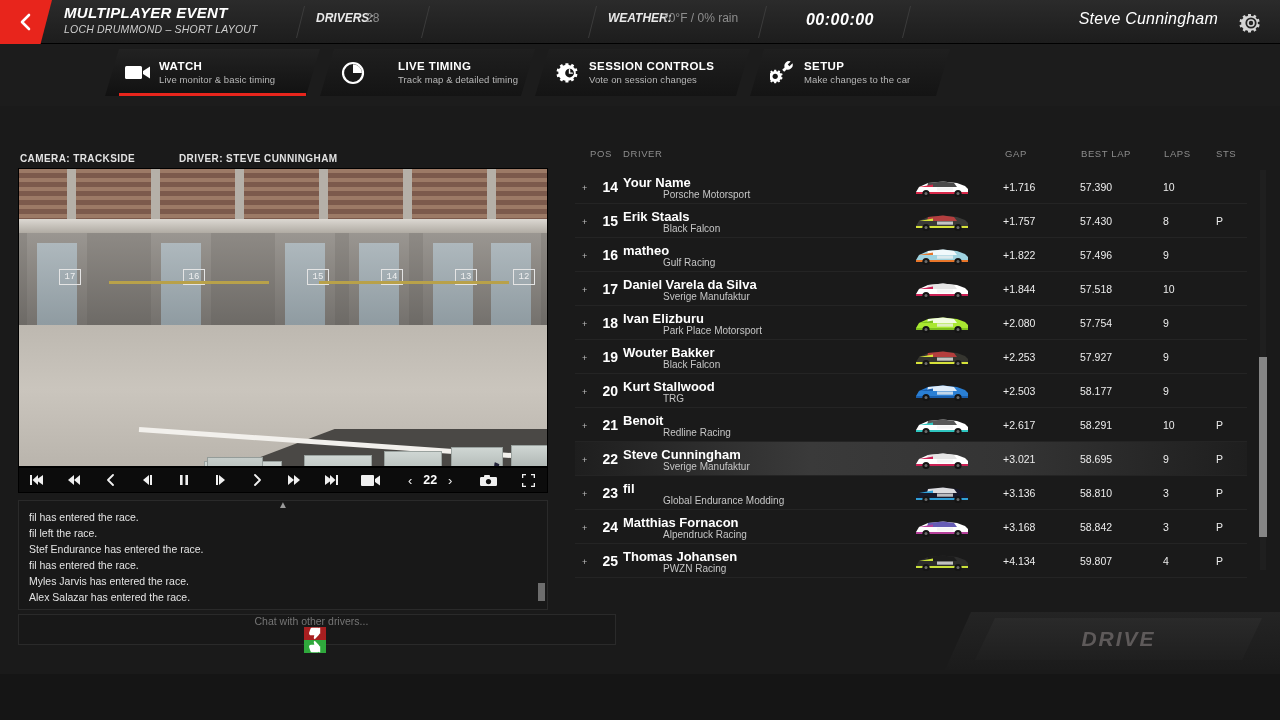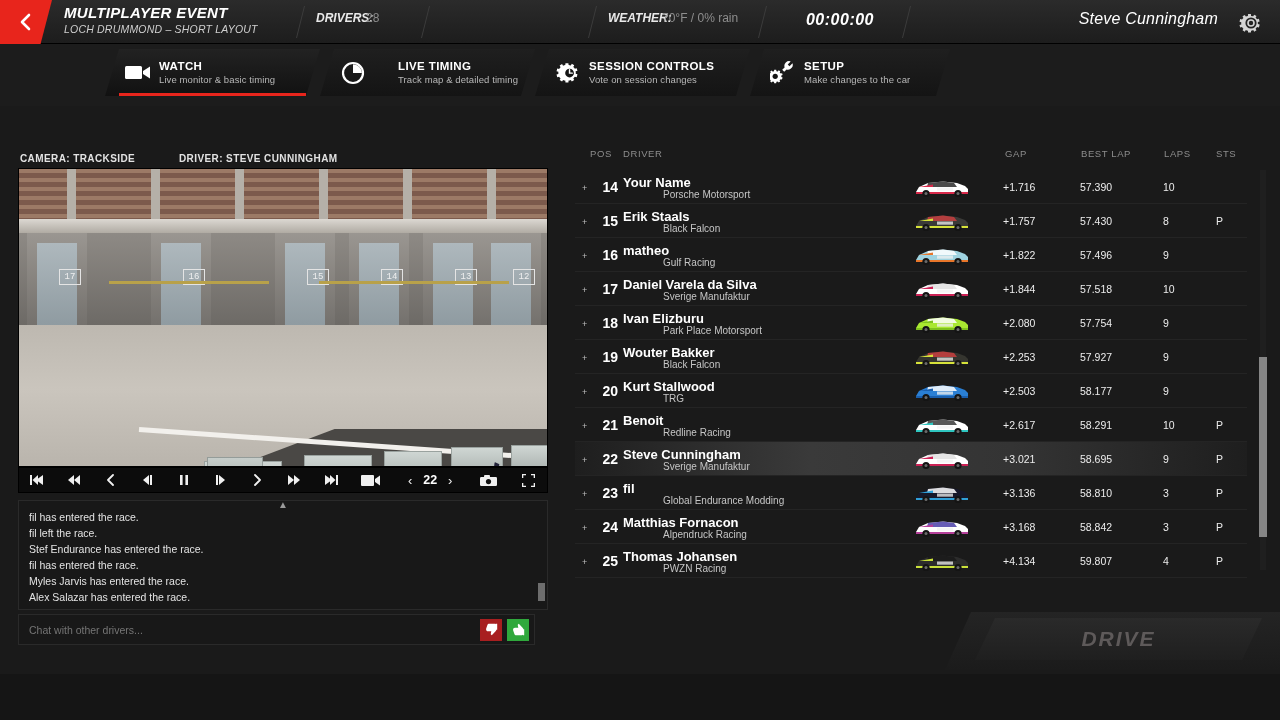--- a/index.html
+++ b/index.html
@@ -144,22 +144,22 @@
   }
   .chat-handle {
     position:absolute; left:50%; transform:translateX(-50%); top:-1px;
     color:#9a9a9a; font-size:10px; cursor:pointer; line-height:10px;
   }
   .chat-lines { position:absolute; left:10px; top:8px; right:14px; }
   .chat-lines div { font-size:10.5px; color:#e3e3e3; line-height:16px; }
   .chat-scroll { position:absolute; right:2px; bottom:8px; width:7px; height:18px;
                  background:#6d6d6d; cursor:pointer; }
   .chat-input-row {
-    position:absolute; left:18px; top:614px; width:517px; height:31px;
-    background:#181818; border:1px solid #2a2a2a; display:flex; align-items:center;
+    position:absolute; left:18px; top:614px; width:598px; height:31px;
+    background:#181818; border:1px solid #2a2a2a; display:flex; align-items:center;flex-direction:column;
   }
   .chat-input {
     flex:1; background:transparent; border:none; outline:none;
     font-size:10.5px; color:#8c8c8c; padding-left:10px;
     font-family:"Liberation Sans", sans-serif;
   }
   .thumb-btn { width:22px; height:22px; margin-right:5px; display:flex;
                align-items:center; justify-content:center; cursor:pointer; }
   .thumb-down { background:#a81f20; }
   .thumb-up { background:#2fa83c; }

